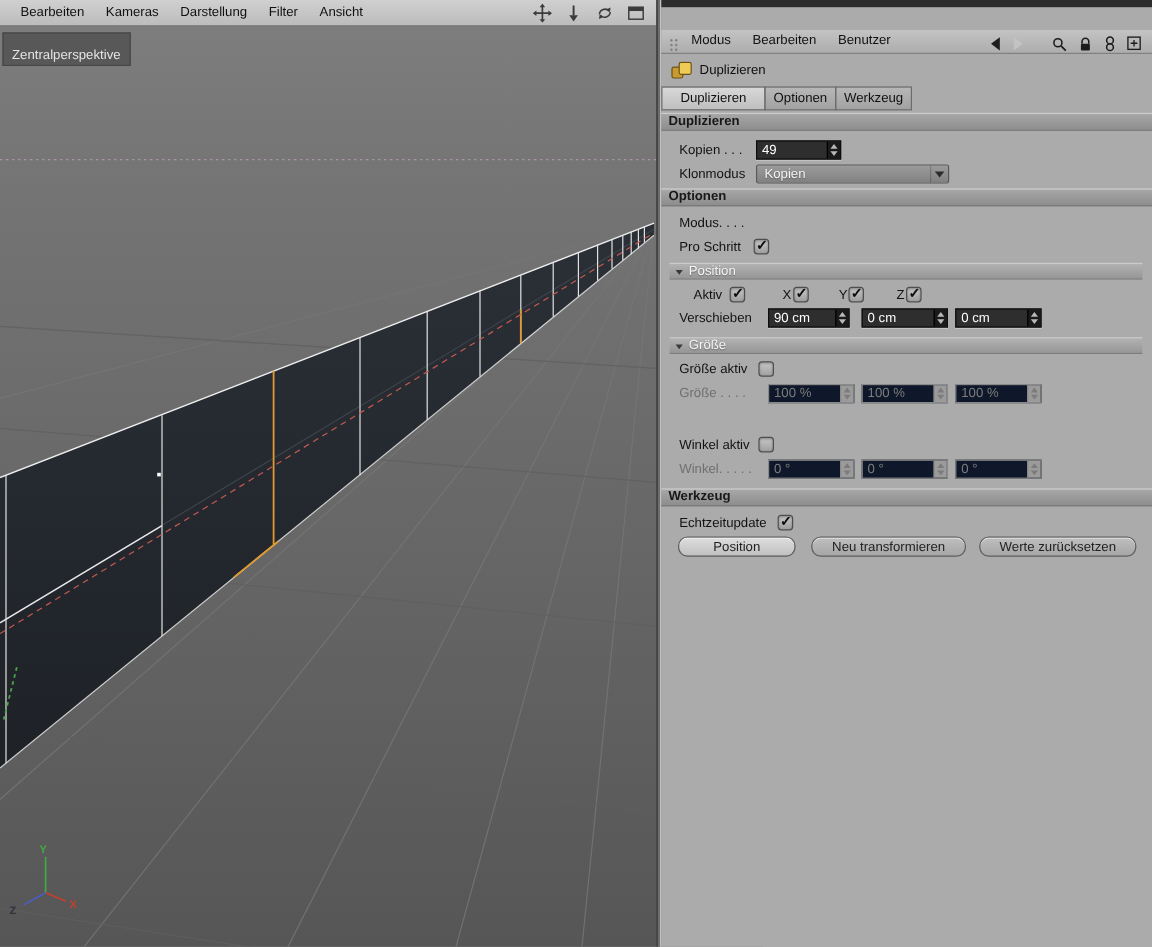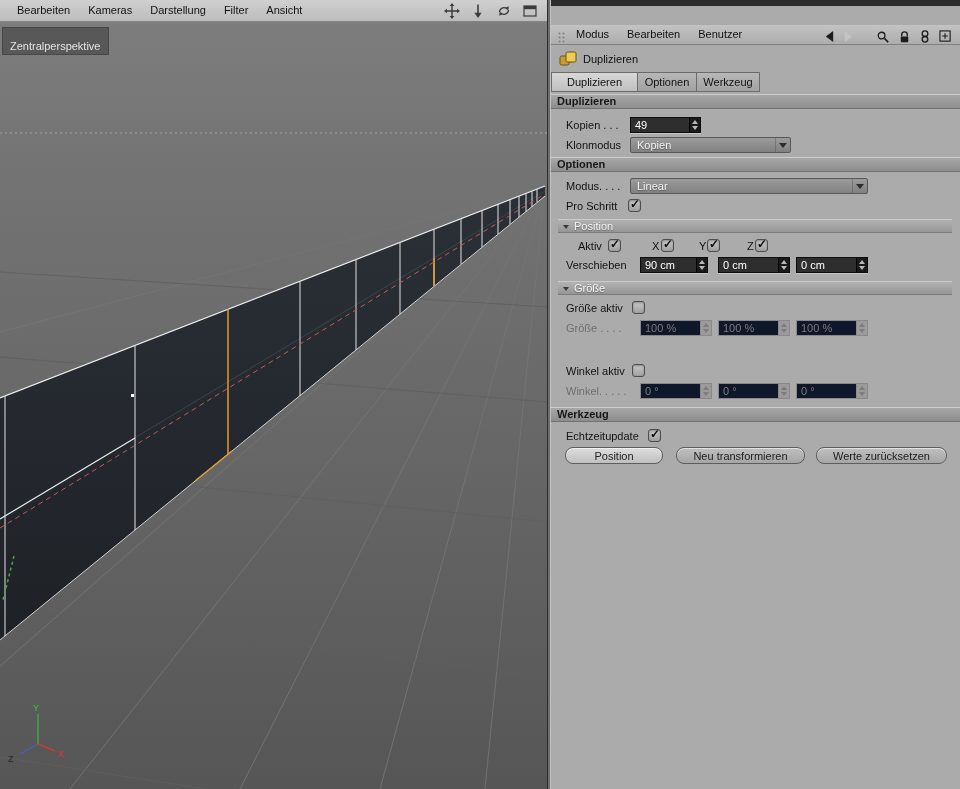--- a/index.html
+++ b/index.html
@@ -252,26 +252,20 @@
   <div class="dropdown" style="left:79px;top:137px;width:161px">
     <span>Kopien</span>
     <span class="dd-box">
         <i class="dd-arrow"></i>
       </span>
   </div>
 
   <div class="sec-header" style="top:157px">Optionen</div>
 
   <span class="plabel" style="left:15px;top:178px">Modus. . . .</span>
-  <div class="dropdown" style="left:79px;top:178px;width:238px">
-    <span>Linear</span>
-    <span class="dd-box">
-        <i class="dd-arrow"></i>
-      </span>
-  </div>
 
   <span class="plabel" style="left:15px;top:198px">Pro Schritt</span>
   <div class="checkbox checked" style="left:77px;top:199px"></div>
 
   <div class="sub-header" style="top:219px">
     <i class="tri"></i>
     <span>Position</span>
   </div>
   <span class="plabel" style="left:27px;top:238px">Aktiv</span>
   <div class="checkbox checked" style="left:57px;top:239px"></div>

